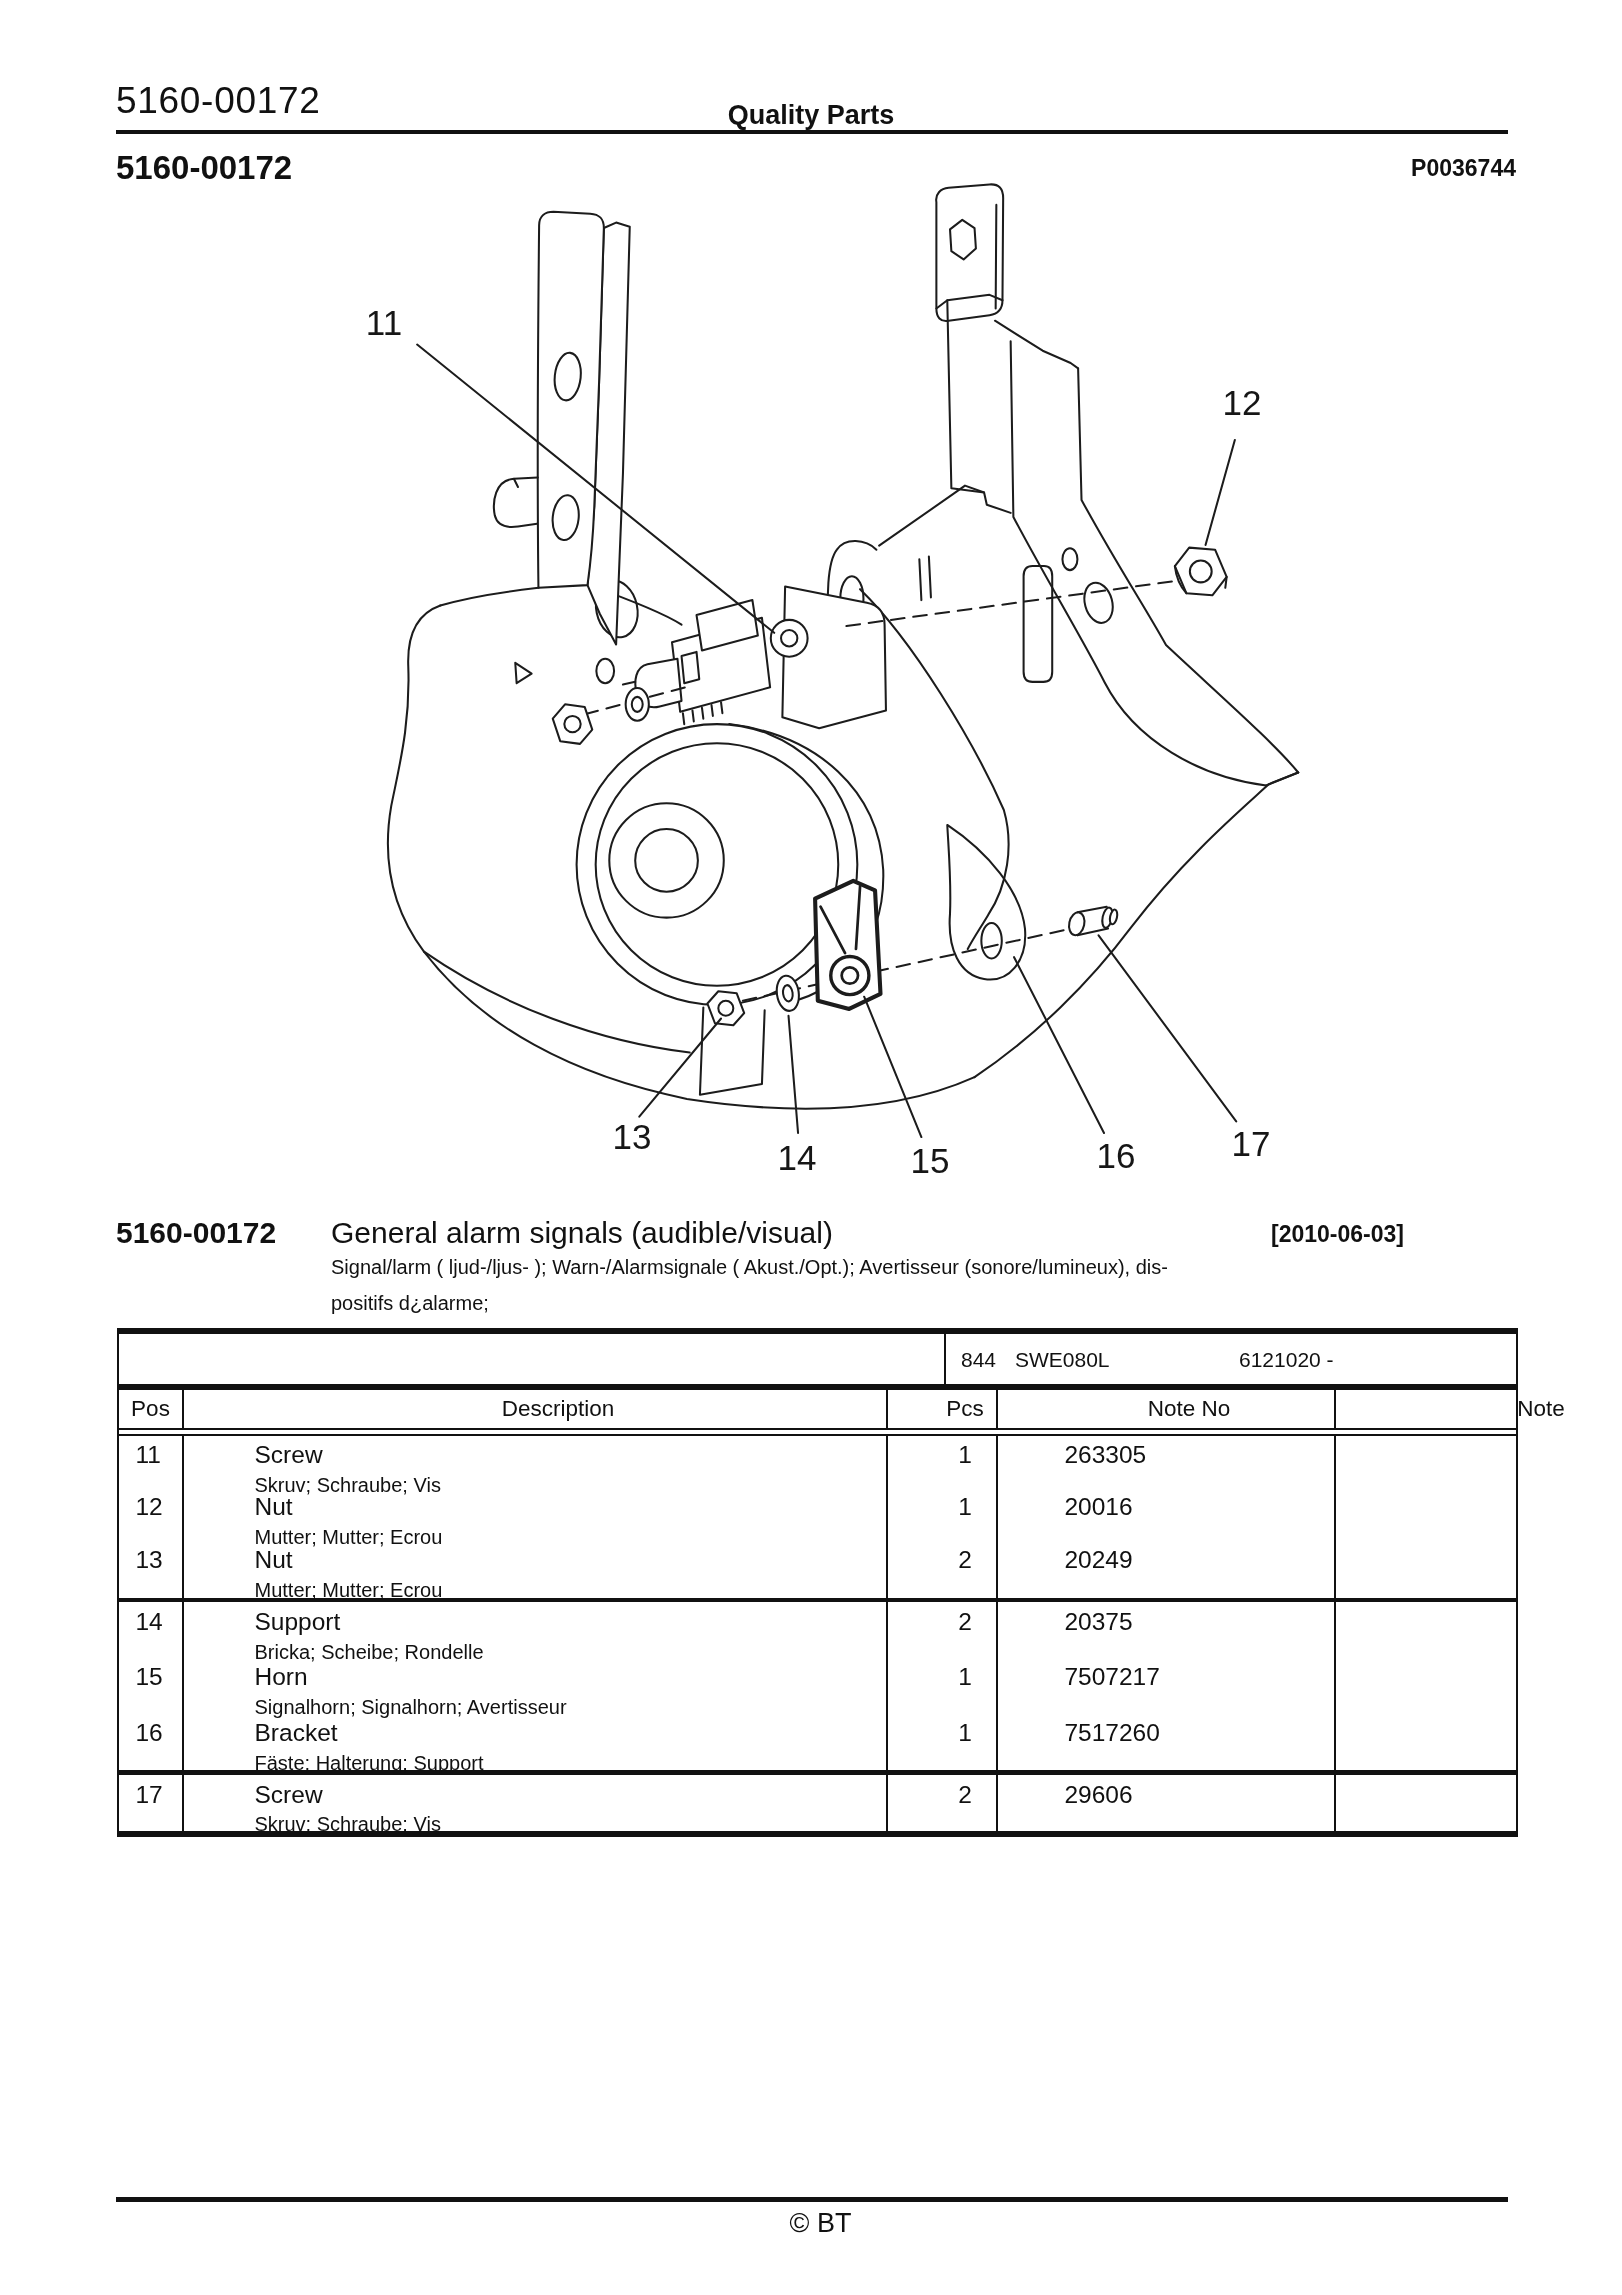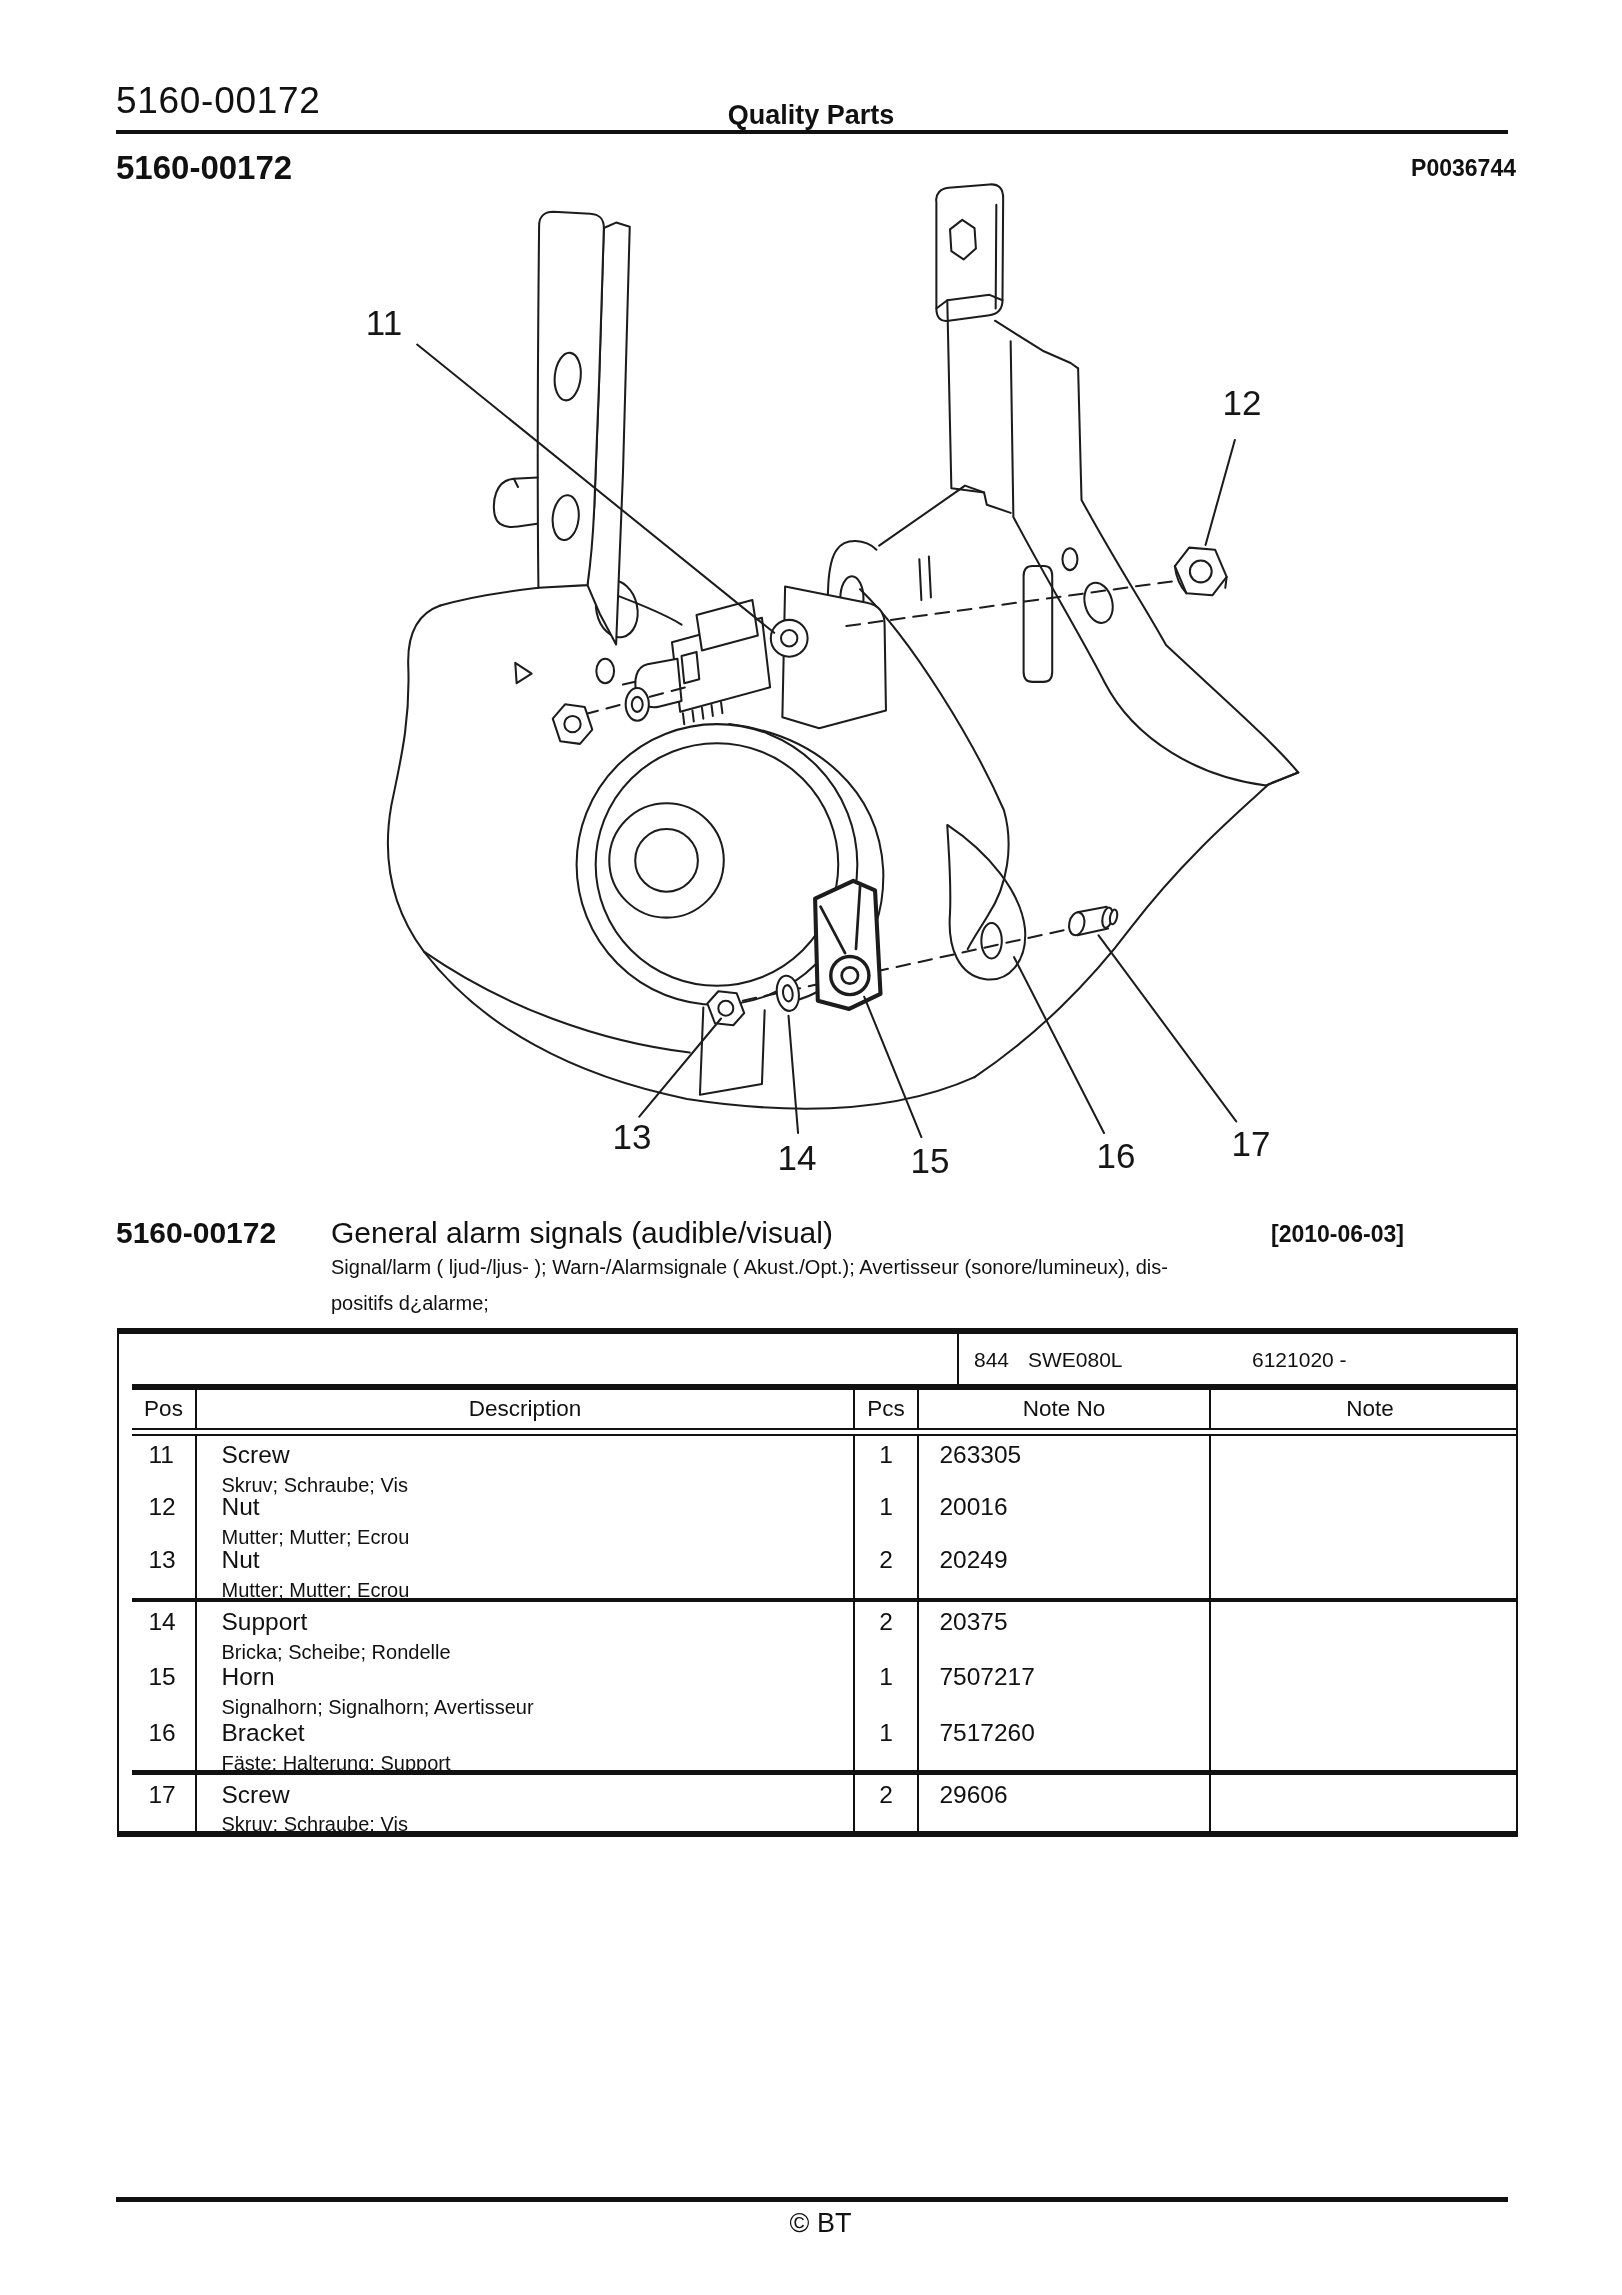--- a/index.html
+++ b/index.html
@@ -21,31 +21,31 @@
   #diagram svg{position:absolute;left:0;top:0;}
   .callout{position:absolute;transform:translate(-50%,-50%);font-size:35px;color:#161616;}
   
   #sec-code{left:116px;top:1216px;font-size:30px;font-weight:bold;}
   #sec-title{left:331px;top:1216px;font-size:30px;font-weight:normal;white-space:nowrap;}
   #sec-date{left:1159px;top:1221px;width:357px;text-align:center;font-size:23px;font-weight:bold;}
   .sub-line{left:331px;width:1186px;font-size:20px;line-height:27px;white-space:nowrap;}
   #sub1{top:1254px;}
   #sub2{top:1290px;}
   
-  #ptable{left:117px;top:1328px;width:1401px;border:2px solid #111;border-top-width:6.1px;border-bottom-width:6.1px;box-sizing:border-box;background:#fff;padding-left:13px;}
+  #ptable{left:117px;top:1328px;width:1401px;border:2px solid #111;border-top-width:6.1px;border-bottom-width:6.1px;box-sizing:border-box;background:#fff;}
   .band{position:relative;height:50px;}
   .band-div{position:absolute;left:825px;top:0;width:2px;height:50px;background:#111;}
   .band-txt{position:absolute;top:13.6px;font-size:21px;}
   #band-code{left:842px;}
   #band-model{left:896px;}
   #band-serial{left:1120px;}
   .thickline{height:6.1px;background:#111;}
   .sepline{height:4.8px;background:#111;}
   .dblline{height:7.5px;border-top:2px solid #111;border-bottom:2px solid #111;box-sizing:border-box;}
-  .trow{display:grid;grid-template-columns:65px 658px 64px 292px 318px;}
+  .trow{display:grid;grid-template-columns:65px 658px 64px 292px 318px;gap:46px;}
   .trow > div{box-sizing:border-box;}
   .c{border-right:2px solid #111;}
   .hrow{height:38px;}
   .hrow > div{font-size:22.5px;text-align:center;line-height:37px;}
   .prow > .pos{padding:5.5px 0 0 16.4px;font-size:24.5px;}
   .prow > .desc{padding:5.5px 0 0 24.5px;}
   .desc-main{font-size:24.5px;}
   .desc-sub{font-size:20px;margin-top:4.8px;}
   .prow > .pcs{padding-top:5.5px;font-size:24.5px;text-align:center;}
   .prow > .pno{padding:5.5px 0 0 20.4px;font-size:24.5px;}

